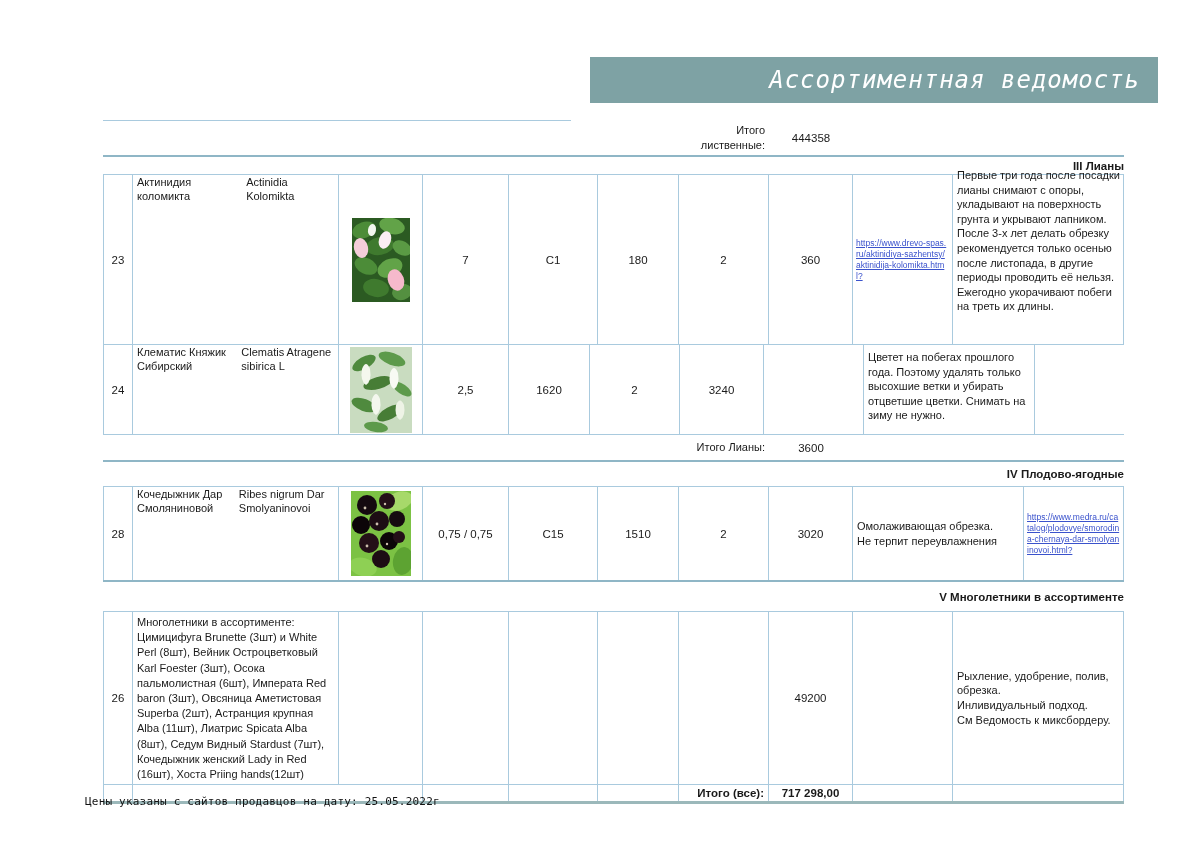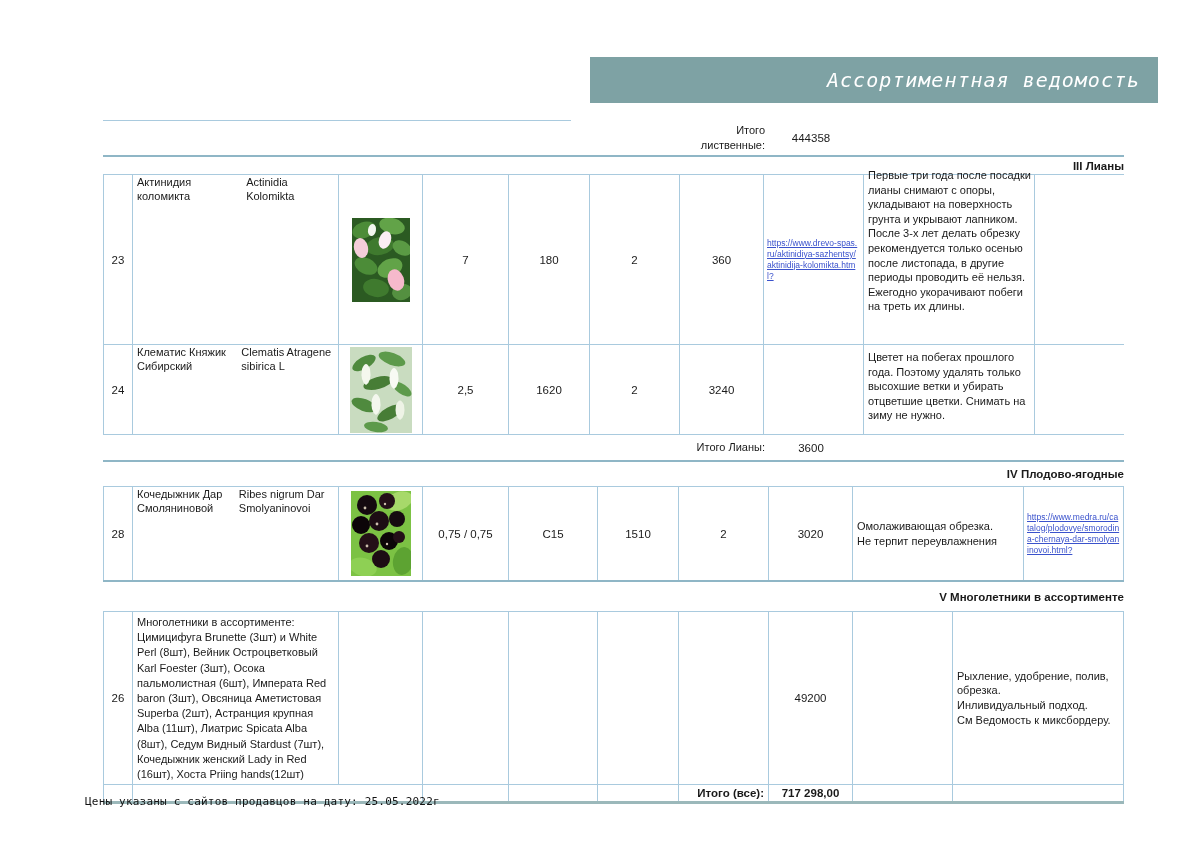--- a/index.html
+++ b/index.html
@@ -9,21 +9,21 @@
     --teal:#7ea2a4;
     --link:#3a52cc;
   }
   html,body{margin:0;padding:0;background:#ffffff;}
   .page{position:relative;width:1190px;height:841px;background:#fff;overflow:hidden;
         font-family:"Liberation Sans",sans-serif;color:#1a1a1a;}
 
   
   .banner{position:absolute;left:590px;top:57px;width:568px;height:46px;background:var(--teal);
           display:flex;align-items:center;justify-content:flex-end;padding-right:18px;box-sizing:border-box;}
-  .banner span{font-family:"DejaVu Sans Mono",monospace;font-style:italic;font-size:20px;
+  .banner span{font-family:"DejaVu Sans Mono",monospace;font-style:italic;font-size:24px;
                color:#ffffff;letter-spacing:1px;}
 
   
   .sheet{position:absolute;left:103px;top:120px;width:1021px;}
   .row{display:flex;box-sizing:border-box;border-bottom:1px solid var(--thin);position:relative;background:transparent;}
   .bb-med{border-bottom:2px solid var(--med);}
   .bb-thick{border-bottom:3px solid var(--thick);}
   .h-t1{height:37px;}  .h-sec1{height:18px;} .h-r23{height:170px;} .h-r24{height:90px;}
   .h-sub{height:27px;} .h-sec2{height:25px;} .h-r25{height:95px;}  .h-sec3{height:30px;}
   .h-r26{height:173px;} .h-foot{height:19px;}
@@ -104,20 +104,21 @@
           <ellipse cx="38" cy="50" rx="13" ry="9" fill="#62a348" transform="rotate(-25 38 50)"></ellipse>
           <ellipse cx="24" cy="70" rx="13" ry="9" fill="#3f7a2e" transform="rotate(10 24 70)"></ellipse>
           <ellipse cx="50" cy="74" rx="10" ry="8" fill="#549040" transform="rotate(-15 50 74)"></ellipse>
           <ellipse cx="9" cy="30" rx="7" ry="10" fill="#f4cdd9" transform="rotate(-12 9 30)"></ellipse>
           <ellipse cx="33" cy="22" rx="6" ry="9" fill="#fbeef3" transform="rotate(18 33 22)"></ellipse>
           <ellipse cx="44" cy="62" rx="8" ry="11" fill="#f6b9cc" transform="rotate(-20 44 62)"></ellipse>
           <ellipse cx="20" cy="12" rx="4" ry="6" fill="#f2f7ee" transform="rotate(10 20 12)"></ellipse>
         </svg>
       </div>
       <div class="c w4 valc">7</div>
+      <div class="c w5 valc">C1</div>
       <div class="c w6 valc">180</div>
       <div class="c w7 valc">2</div>
       <div class="c w8 valc">360</div>
       <div class="c w9 linkc">
         <a href="#">https://www.drevo-spas.ru/aktinidiya-sazhentsy/aktinidija-kolomikta.html?</a>
       </div>
       <div class="c w10 notec note23">
         <div class="flow">Первые три года после посадки лианы снимают с опоры, укладывают на поверхность грунта и укрывают лапником. После 3-х лет делать обрезку рекомендуется только осенью после листопада, в другие периоды проводить её нельзя. Ежегодно укорачивают побеги на треть их длины.</div>
       </div>
     </div>

